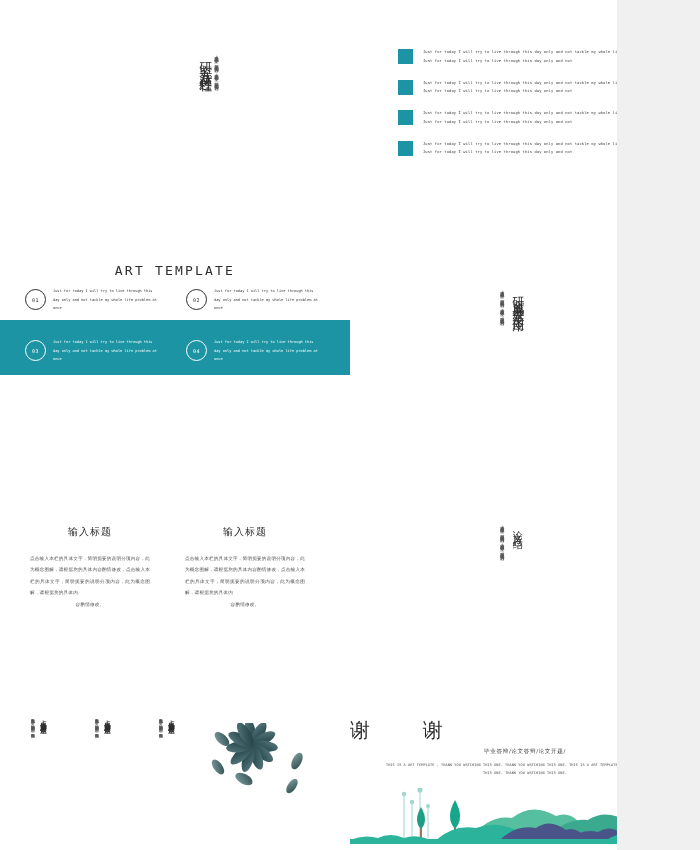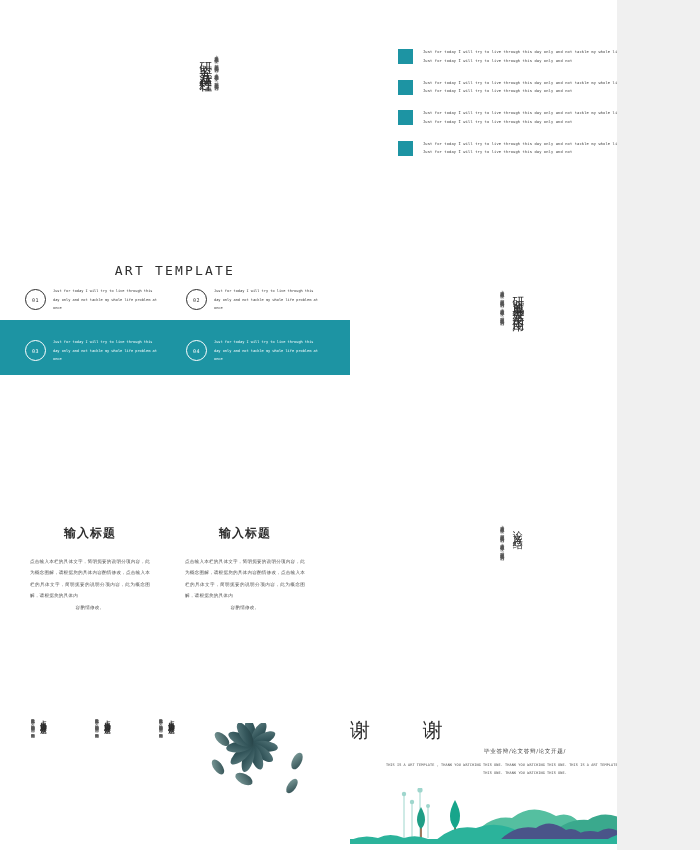--- a/index.html
+++ b/index.html
@@ -131,21 +131,21 @@
   }
 
   
   #slide5 { left: 0; top: 470px; width: 350px; height: 235px; }
   #slide5 .col { position: absolute; width: 120px; }
   #slide5 .col.left  { left: 30px;  top: 55px; }
   #slide5 .col.right { left: 185px; top: 55px; }
   #slide5 .sub {
     text-align: center;
     font-family: "DejaVu Sans", sans-serif;
-    font-size: 12px; font-weight: bold; color: #2e2e2e;
+    font-size: 10px; font-weight: normal; color: #2e2e2e;
     letter-spacing: 1px;
     margin-bottom: 14px;
   }
   #slide5 .body {
     font-family: "DejaVu Sans", sans-serif;
     font-size: 4.6px; line-height: 2.5; color: #4d4d4d;
     text-align: justify;
     letter-spacing: 0.2px;
   }
   #slide5 .body .last { display: block; text-align: center; }

